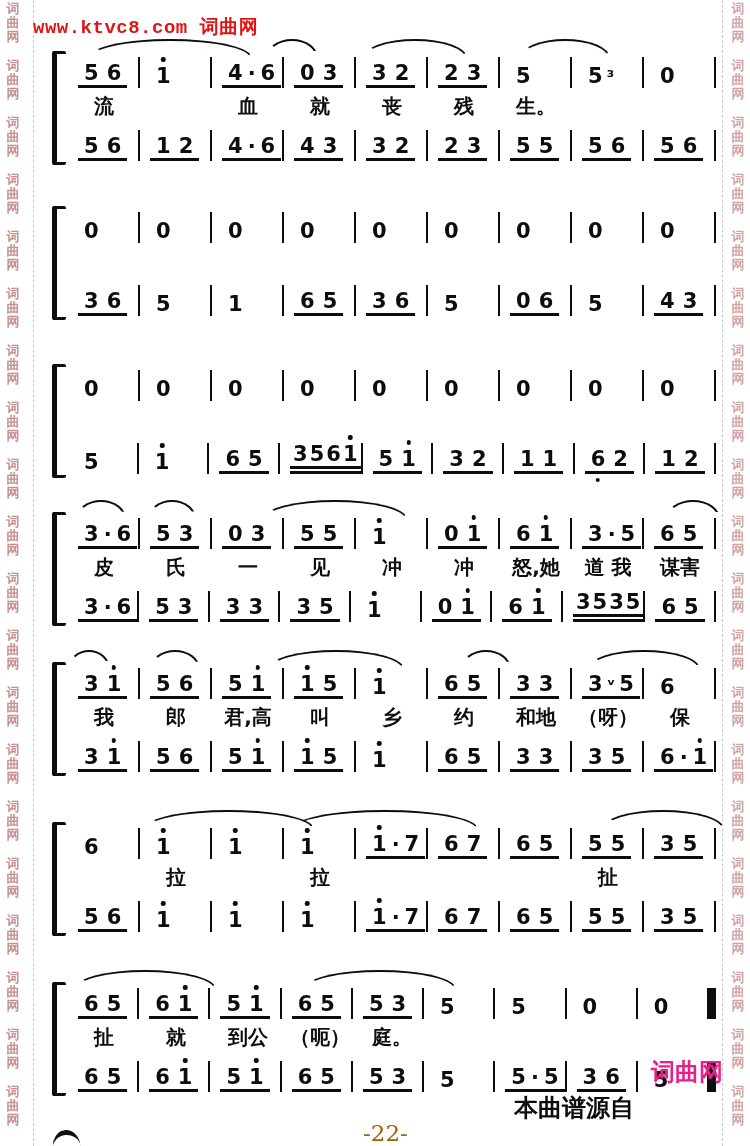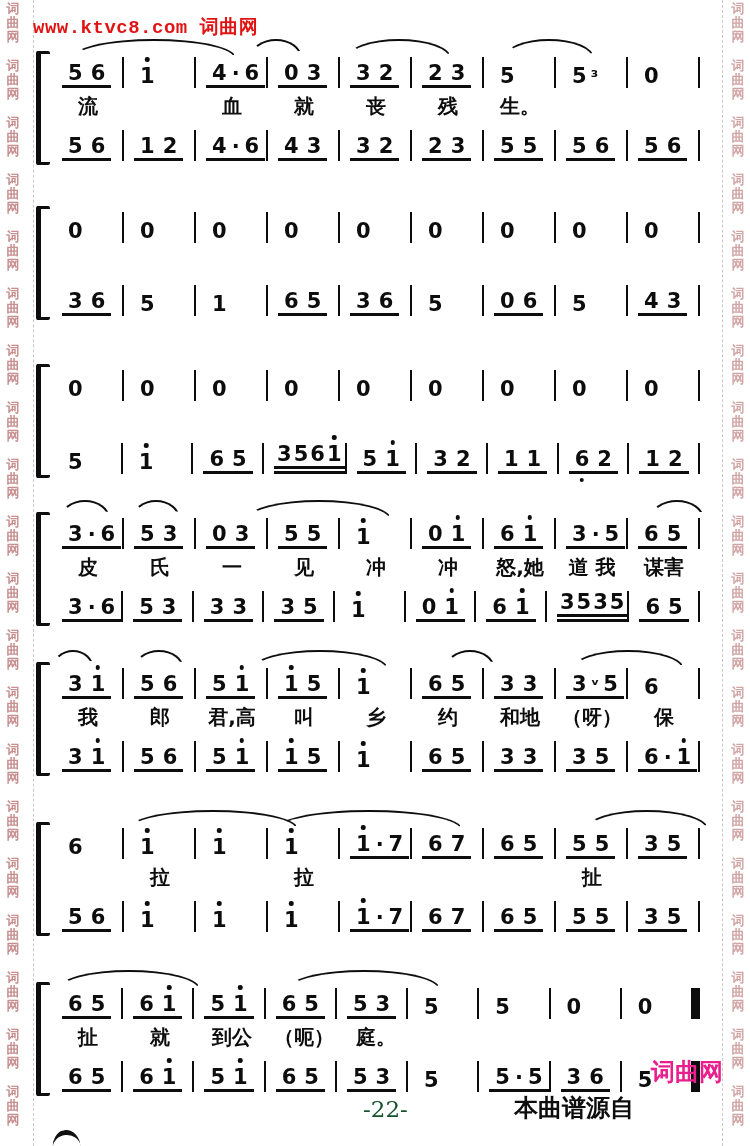--- a/index.html
+++ b/index.html
@@ -11,29 +11,29 @@
   .edge-dash{position:absolute;top:0;bottom:0;width:0;border-left:1px dashed #c9c9c9;}
   .wm{position:absolute;top:2px;width:18px;text-align:center;color:var(--wm,#c78f8f);}
   .wm span{display:block;font-size:13px;line-height:14px;font-weight:bold;}
   .wm .gap{display:block;height:15px;}
   .wm.right{opacity:.8;}
   
   .site-header{
     position:absolute;left:33px;top:14px;color:var(--red,#e01414);
     font:bold 19px "Liberation Mono","DejaVu Sans Mono",monospace;letter-spacing:.5px;
   }
-  .page-number{position:absolute;left:363px;top:1096px;font:400 23px "DejaVu Serif",serif;color:#14532d;}
+  .page-number{position:absolute;left:363px;top:1120px;font:400 23px "DejaVu Serif",serif;color:#a16207;}
   .footer-source{position:absolute;left:514px;top:1092px;font:700 24px "DejaVu Sans",sans-serif;color:#0d0d0d;}
   .footer-site{position:absolute;left:651px;top:1056px;font:700 24px "DejaVu Sans",sans-serif;color:var(--pink,#ea1f8e);}
   .cutoff-mark{
     position:absolute;left:52px;top:1130px;width:28px;height:16px;
     border-top:5px solid #111;border-radius:60% 60% 0 0/100% 100% 0 0;transform:rotate(-6deg);
   }
   
-  .system{position:absolute;left:52px;width:648px;}
+  .system{position:absolute;left:68px;width:648px;}
   .bracket{
     position:absolute;left:-16px;top:-6px;bottom:-4px;width:9px;
     border-left:5px solid #0d0d0d;border-top:3px solid #0d0d0d;border-bottom:3px solid #0d0d0d;
     border-radius:2px;
   }
   .arcs{position:absolute;left:0;right:0;top:-18px;height:18px;}
   .arc{
     position:absolute;top:0;height:15px;
     border:2.5px solid transparent;border-top-color:#0d0d0d;
     border-radius:50% 50% 0 0/100% 100% 0 0;

